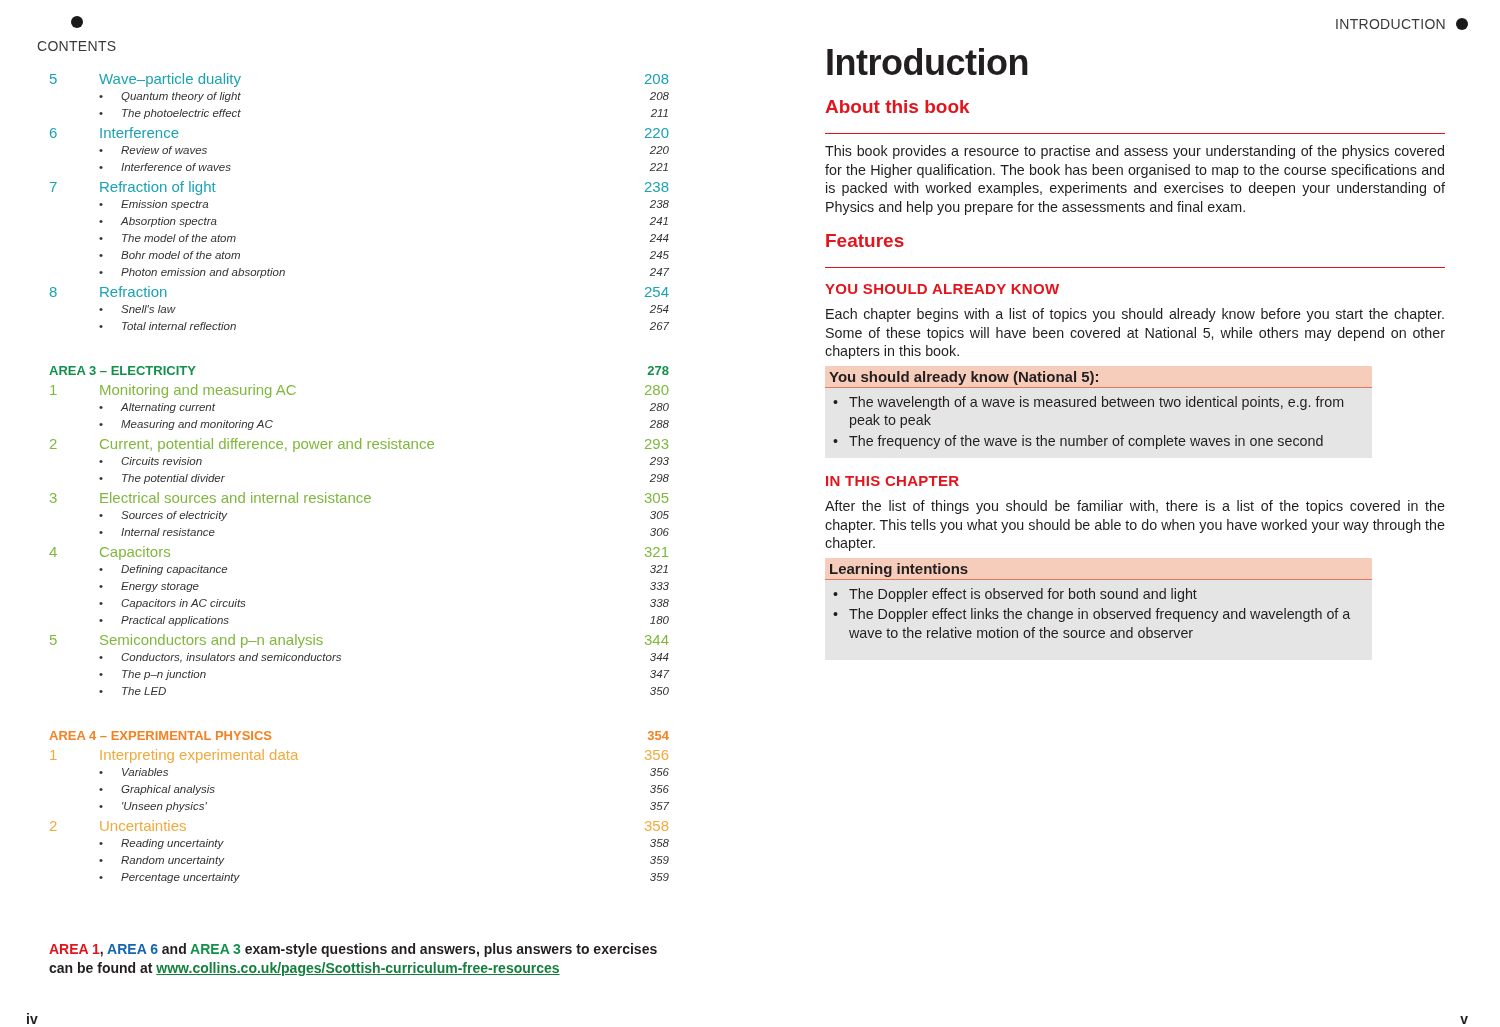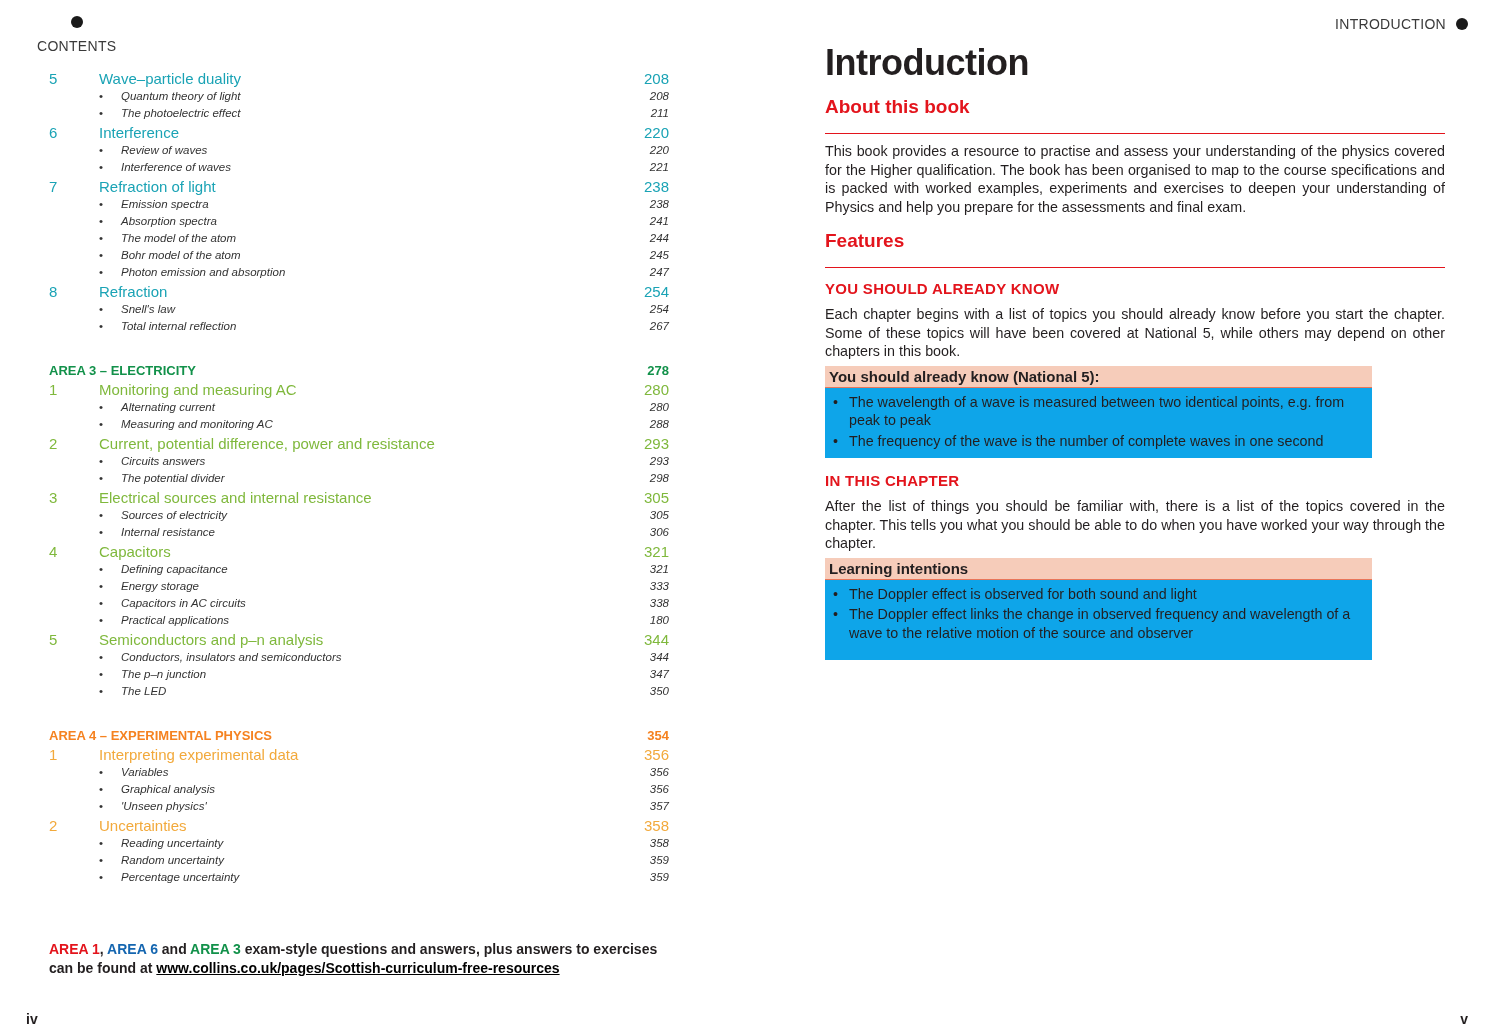--- a/index.html
+++ b/index.html
@@ -32,29 +32,29 @@
     .teal { color: #1aa3b5; }
     .green-area { color: #12914a; }
     .green { color: #7fb83c; }
     .orange-area { color: #f58220; }
     .orange { color: #f2a93b; }
 
     .footnote { position: absolute; left: 49px; top: 940px; width: 622px; font-size: 14px; font-weight: bold; line-height: 19px; color: #231f20; font-family: "Liberation Sans Narrow", "Liberation Sans", sans-serif; }
     .footnote .a1 { color: #e3141c; }
     .footnote .a2 { color: #1566b0; }
     .footnote .a3 { color: #12914a; }
-    .footnote a { color: #000000; text-decoration: underline; }
+    .footnote a { color: #15803d; text-decoration: underline; }
 
     
     .right-page { position: absolute; left: 825px; top: 42px; width: 620px; }
     .intro-title { font-size: 36px; font-weight: bold; color: #231f20; height: 50px; letter-spacing: -0.5px; }
     .h2 { font-size: 19px; font-weight: bold; color: #e3141c; border-bottom: 1.5px solid #e3141c; padding-bottom: 15px; margin-top: 4px; }
     .h3 { font-size: 15px; font-weight: bold; color: #e3141c; margin-top: 12px; letter-spacing: 0.3px; }
     .para { font-size: 14.3px; line-height: 18.5px; color: #231f20; text-align: justify; margin-top: 8px; }
-    .box { width: 547px; background: #0ea5e9; margin-top: 5px; padding-bottom: 6px; }
+    .box { width: 547px; background: #e5e5e5; margin-top: 5px; padding-bottom: 6px; }
     .box-head { background: #f6ccba; font-weight: bold; font-size: 15px; padding: 2px 4px; border-bottom: 1.5px solid #e8765a; }
     .box ul { list-style: none; padding: 5px 8px 0 6px; }
     .box li { position: relative; padding-left: 18px; font-size: 14.3px; line-height: 18.5px; margin-bottom: 2px; }
     .box li::before { content: "•"; position: absolute; left: 2px; top: 0; }
   </style>
 </head>
 <body>
 
 <div class="running-head left">
   <span class="dot"></span>
@@ -157,21 +157,21 @@
       <span class="title">Measuring and monitoring AC</span>
       <span class="page">288</span>
     </div>
     <div class="toc-chapter green">
       <span class="num">2</span>
       <span class="title">Current, potential difference, power and resistance</span>
       <span class="page">293</span>
     </div>
     <div class="toc-sub">
       <span class="bullet">•</span>
-      <span class="title">Circuits answers</span>
+      <span class="title">Circuits revision</span>
       <span class="page">293</span>
     </div>
     <div class="toc-sub">
       <span class="bullet">•</span>
       <span class="title">The potential divider</span>
       <span class="page">298</span>
     </div>
     <div class="toc-chapter green">
       <span class="num">3</span>
       <span class="title">Electrical sources and internal resistance</span>

